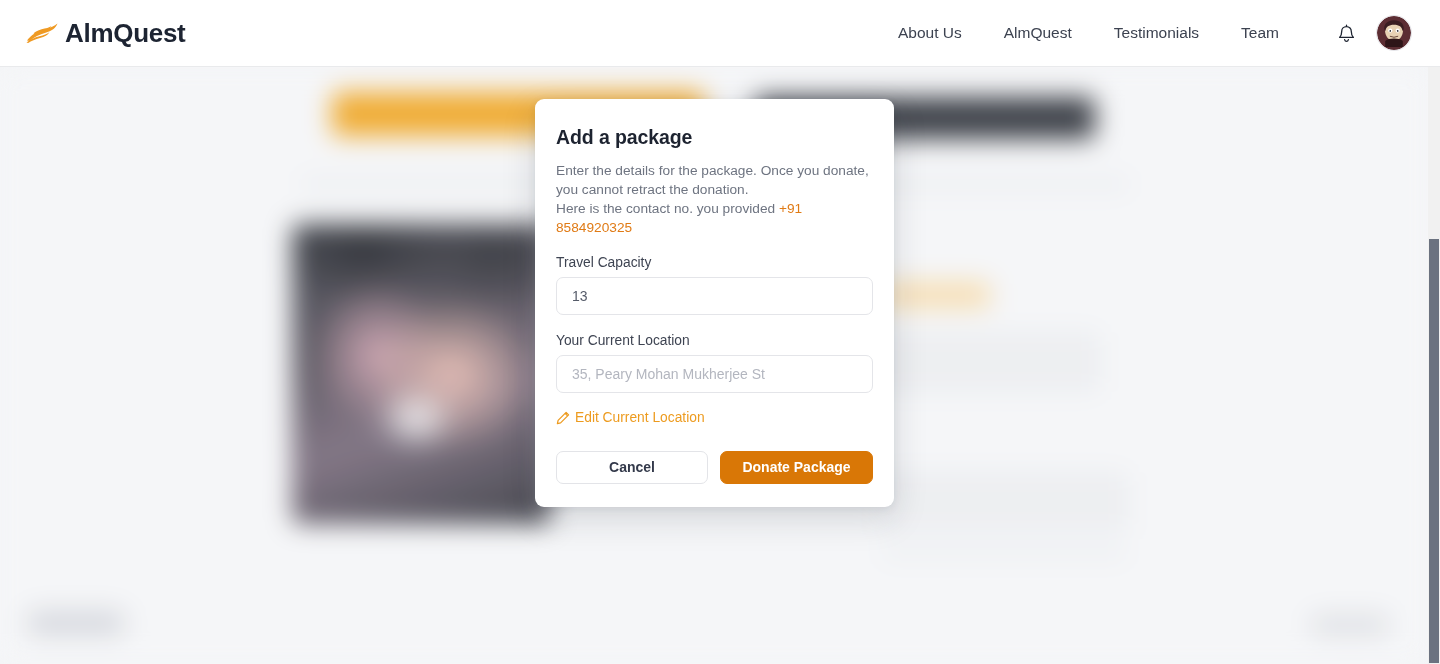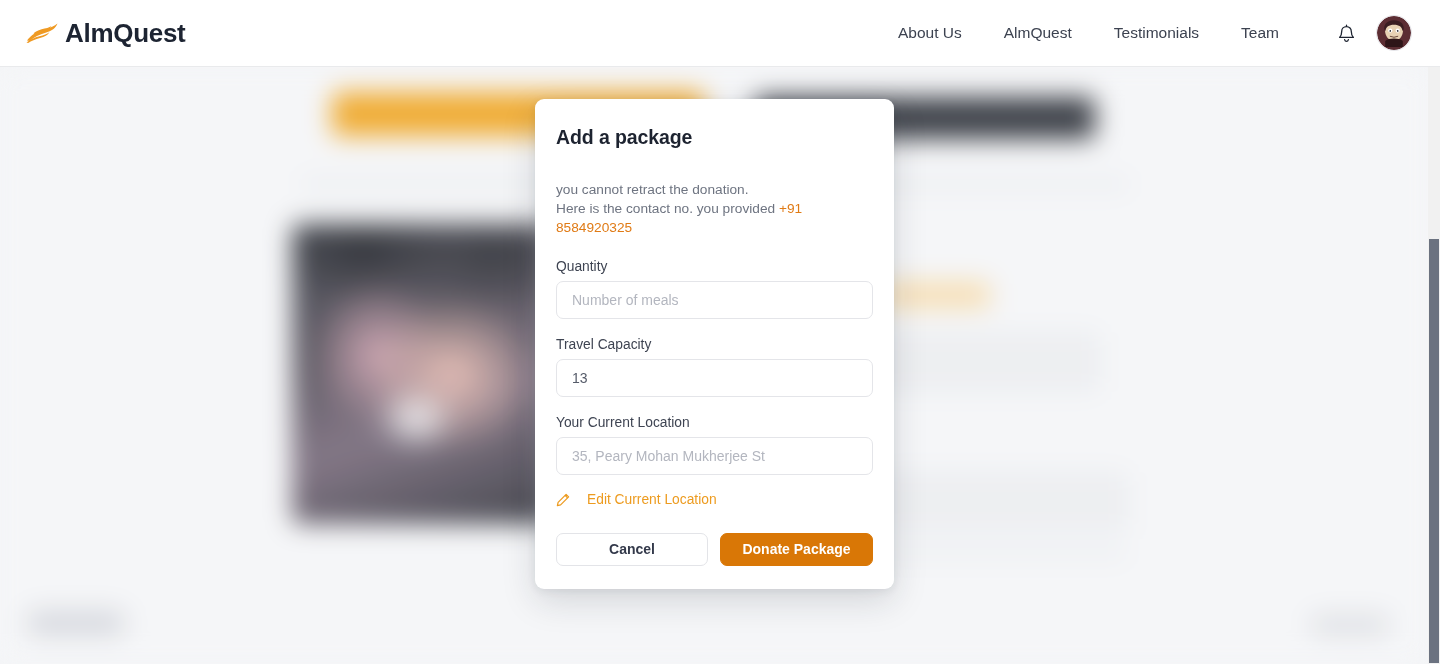--- a/index.html
+++ b/index.html
@@ -208,21 +208,21 @@
     font-size: 14px;
     color: #555b69;
     background: #ffffff;
     outline: none;
   }
   .field-input::placeholder { color: #b3b6bf; }
 
   .edit-link {
     display: inline-flex;
     align-items: center;
-    gap: 17px;
+    gap: 5px;
     margin-top: 17px;
     color: #ed9b1f;
     font-size: 13.8px;
     cursor: pointer;
     background: none;
     border: none;
     padding: 0;
     font-family: "Liberation Sans", sans-serif;
   }
   .pencil-icon { width: 14px; height: 14px; display: block; }
@@ -338,30 +338,26 @@
       </span>
     </div>
 
   </div>
 
   <div class="modal">
 
     <div class="modal-title">Add a package</div>
 
     <div class="modal-desc">
-      <br>
+      <span>Enter the details for the package. Once you donate,</span><br>
       <span>you cannot retract the donation.</span><br>
       <span>Here is the contact no. you provided</span>
       <span class="modal-phone">+91 8584920325</span>
     </div>
 
-    <div class="field first">
-      <label class="field-label">Quantity</label>
-      <input class="field-input" type="text" placeholder="Number of meals" style="">
-    </div>
 
     <div class="field">
       <label class="field-label">Travel Capacity</label>
       <input class="field-input" type="text" placeholder="" value="13" style="">
     </div>
 
     <div class="field">
       <label class="field-label">Your Current Location</label>
       <input class="field-input" type="text" placeholder="35, Peary Mohan Mukherjee St" style="">
     </div>

